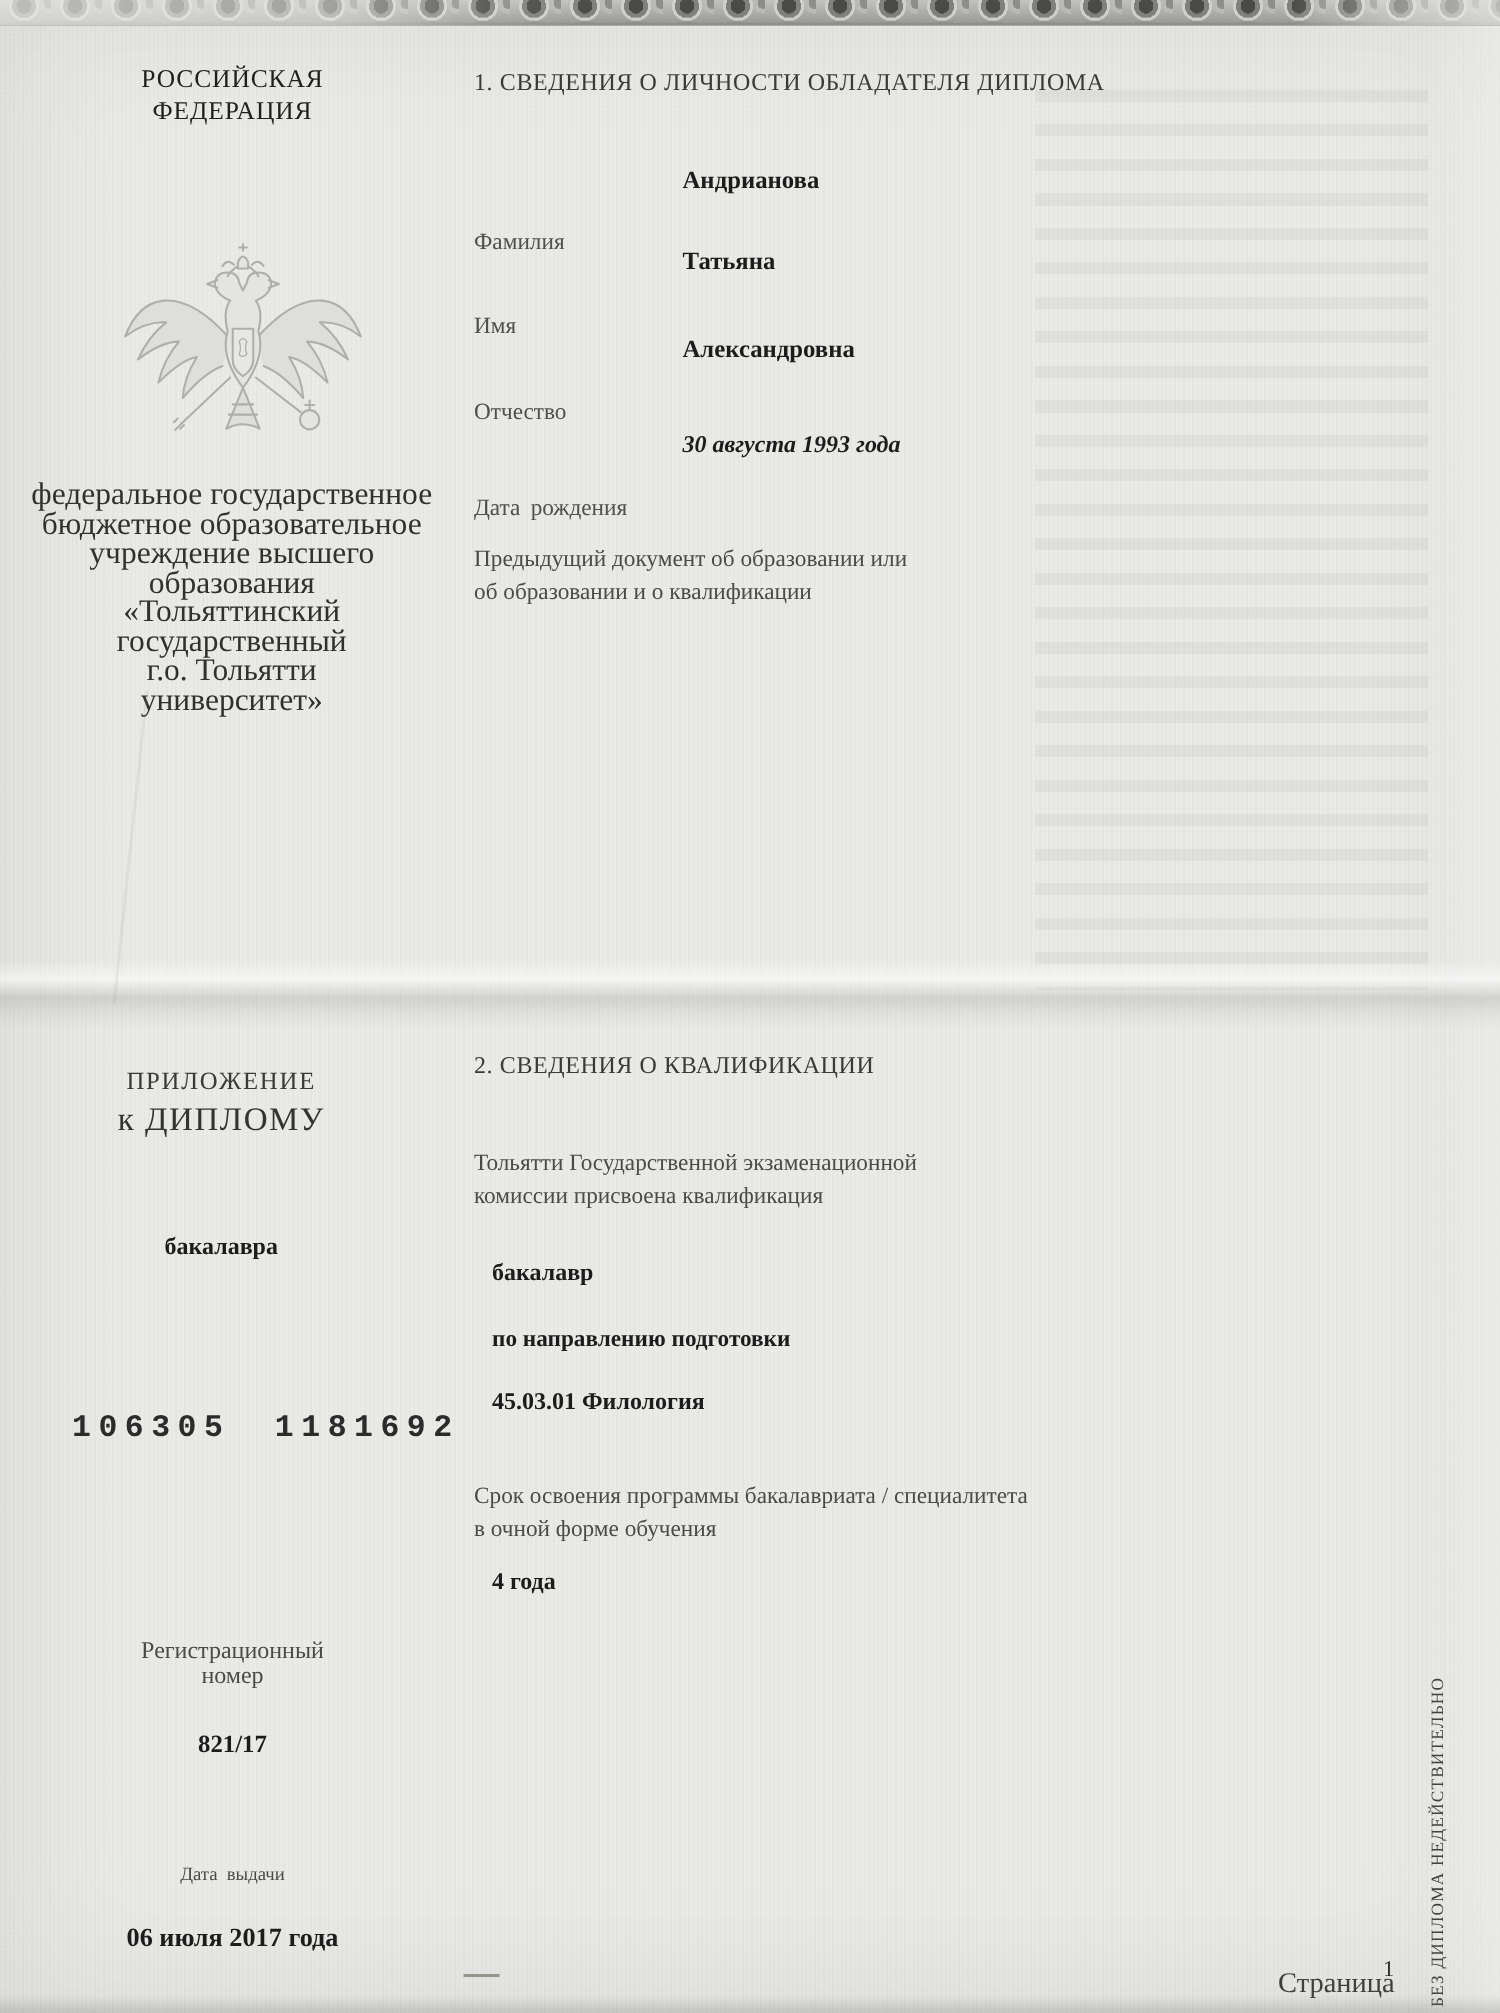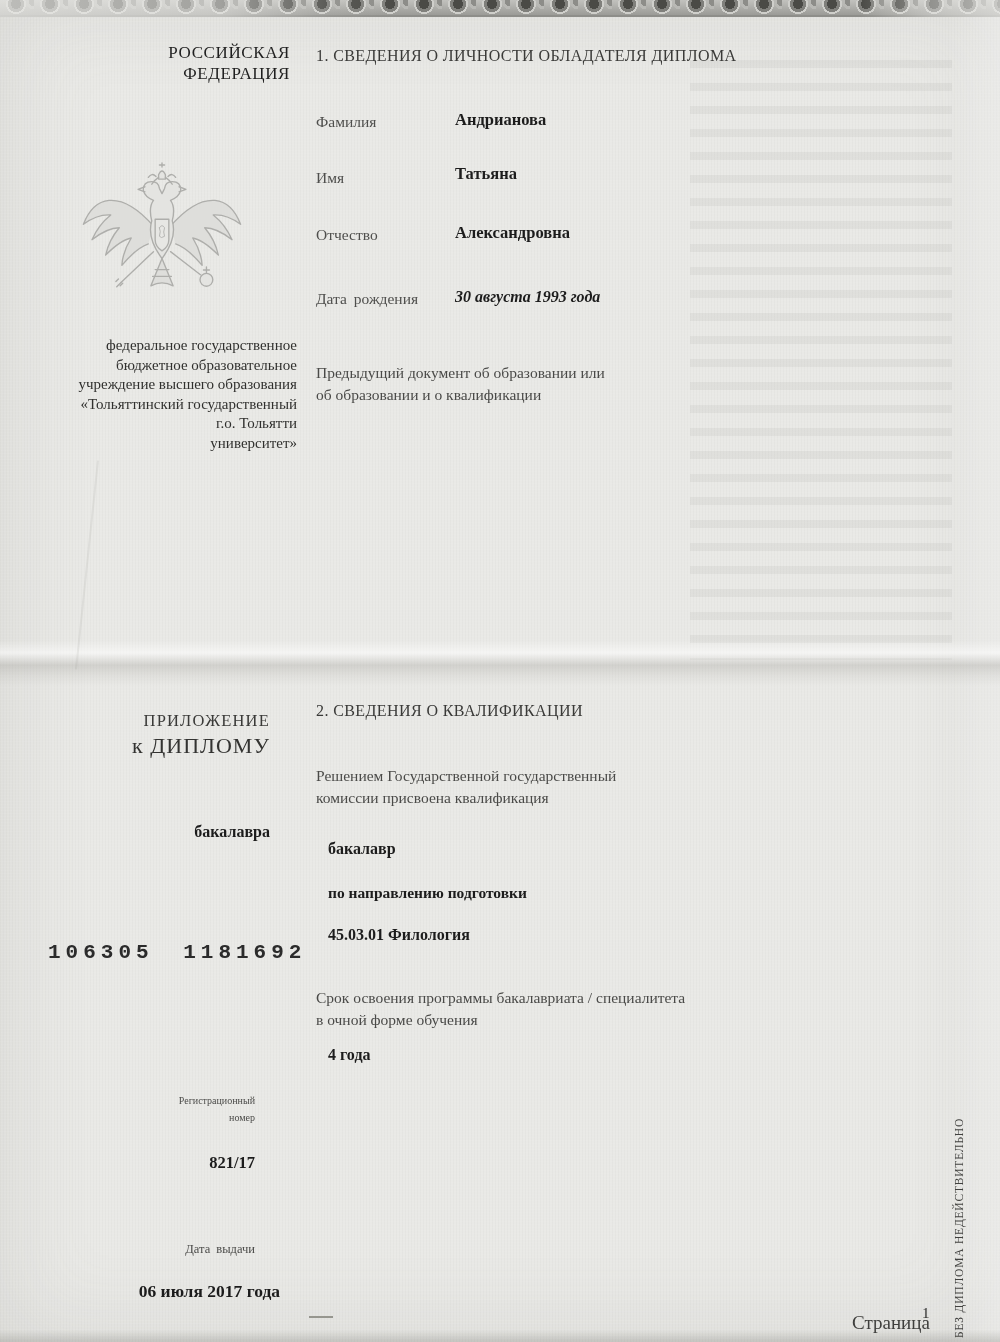--- a/index.html
+++ b/index.html
@@ -53,22 +53,22 @@
     background-size:34px 15px,34px 15px,100% 100%;
     border-bottom:2px solid #8e8e8a;
   }
   .guilloche-light{
     left:0;top:0;width:1000px;height:17px;
     background:linear-gradient(to right,
       rgba(233,233,230,0.72) 0%, rgba(233,233,230,0.55) 22%,
       rgba(233,233,230,0.10) 33%, rgba(233,233,230,0) 40%,
       rgba(233,233,230,0) 86%, rgba(233,233,230,0.45) 93%, rgba(233,233,230,0.7) 100%);
   }
-  .center{text-align:right;}
-  .label{color:#4f4f4d;font-size:15.5px;}
+  .center{text-align:center;}
+  .label{color:#4f4f4d;font-size:15.5px;margin-top:40px;}
   .value{color:#1c1c1c;font-size:16.5px;font-weight:bold;}
   .sec-title{font-size:16px;color:#3a3a38;letter-spacing:0.4px;}
   .para{font-size:15.5px;line-height:22px;color:#4a4a48;}
   .bold-val{font-weight:bold;font-size:16px;color:#1c1c1c;}
   .serial{
     font-family:"Liberation Mono", monospace;font-weight:bold;
     font-size:21px;letter-spacing:5px;word-spacing:12px;color:#2b2b2b;
   }
   .side-note{
     writing-mode:vertical-rl;transform:rotate(180deg);
@@ -111,21 +111,21 @@
         <path d="M92 133 L108 133 M89 141 L111 141"></path>
         <path d="M90 112 L52 148"></path>
         <path d="M52 148 l-5 5 M49 144 l-3 3 m8 2 l-3 3"></path>
         <path d="M110 112 L145 139"></path>
         <circle cx="152" cy="145" r="7.5" fill="#e4e4e1"></circle>
         <path d="M152 137 L152 130 M148.5 133.5 L155.5 133.5"></path>
       </g>
     </svg>
   </div>
 
-  <div class="abs center" style="left:12px;top:336px;width:285px;font-size:15px;line-height:19.5px;color:#30302e;">
+  <div class="abs center" style="left:12px;top:320px;width:285px;font-size:21px;line-height:19.5px;color:#30302e;">
     <div>федеральное государственное</div>
     <div>бюджетное образовательное</div>
     <div>учреждение высшего образования</div>
     <div>«Тольяттинский государственный</div>
     <div>г.о. Тольятти</div>
     <div>университет»</div>
   </div>
 
   <div class="abs sec-title" style="left:316px;top:47px;">1. СВЕДЕНИЯ О ЛИЧНОСТИ ОБЛАДАТЕЛЯ ДИПЛОМА</div>
 
@@ -151,33 +151,33 @@
 
   <div class="abs center" style="left:25px;top:711px;width:245px;">
     <div style="font-size:16.5px;letter-spacing:1.2px;color:#3a3a38;">ПРИЛОЖЕНИЕ</div>
     <div style="font-size:22px;letter-spacing:1px;color:#333331;margin-top:2px;">к ДИПЛОМУ</div>
   </div>
 
   <div class="abs center bold-val" style="left:25px;top:823px;width:245px;">бакалавра</div>
 
   <div class="abs serial" style="left:48px;top:941px;">106305 1181692</div>
 
-  <div class="abs center" style="left:55px;top:1092px;width:200px;font-size:10px;line-height:17px;color:#4a4a48;">
+  <div class="abs center" style="left:55px;top:1092px;width:200px;font-size:16px;line-height:17px;color:#4a4a48;">
     <div>Регистрационный</div>
     <div>номер</div>
   </div>
   <div class="abs center" style="left:55px;top:1153px;width:200px;font-size:16.5px;font-weight:bold;color:#1c1c1c;">821/17</div>
 
   <div class="abs center" style="left:55px;top:1242px;width:200px;font-size:12.5px;color:#4a4a48;word-spacing:3px;">Дата выдачи</div>
   <div class="abs center" style="left:30px;top:1281px;width:250px;font-size:17.5px;font-weight:bold;color:#1c1c1c;">06 июля 2017 года</div>
 
   <div class="abs sec-title" style="left:316px;top:702px;">2. СВЕДЕНИЯ О КВАЛИФИКАЦИИ</div>
 
   <div class="abs para" style="left:316px;top:765px;">
-    <div>Решением Государственной государственный</div>
+    <div>Тольятти Государственной экзаменационной</div>
     <div>комиссии присвоена квалификация</div>
   </div>
 
   <div class="abs bold-val" style="left:328px;top:840px;">бакалавр</div>
   <div class="abs bold-val" style="left:328px;top:884px;font-size:15.5px;">по направлению подготовки</div>
   <div class="abs bold-val" style="left:328px;top:926px;">45.03.01 Филология</div>
 
   <div class="abs para" style="left:316px;top:987px;">
     <div>Срок освоения программы бакалавриата / специалитета</div>
     <div>в очной форме обучения</div>

